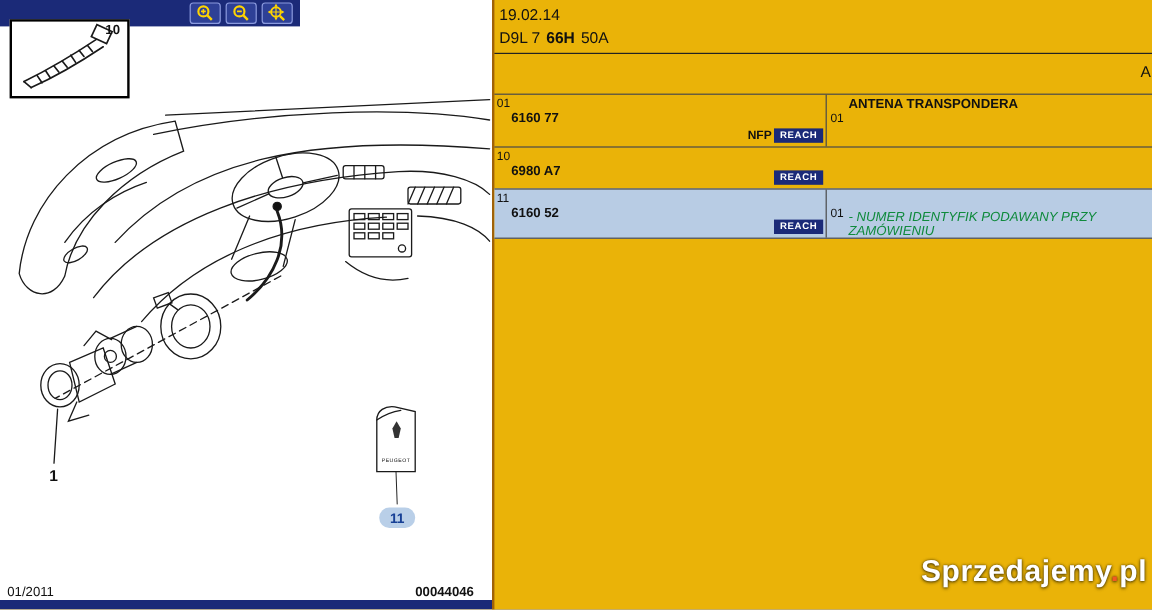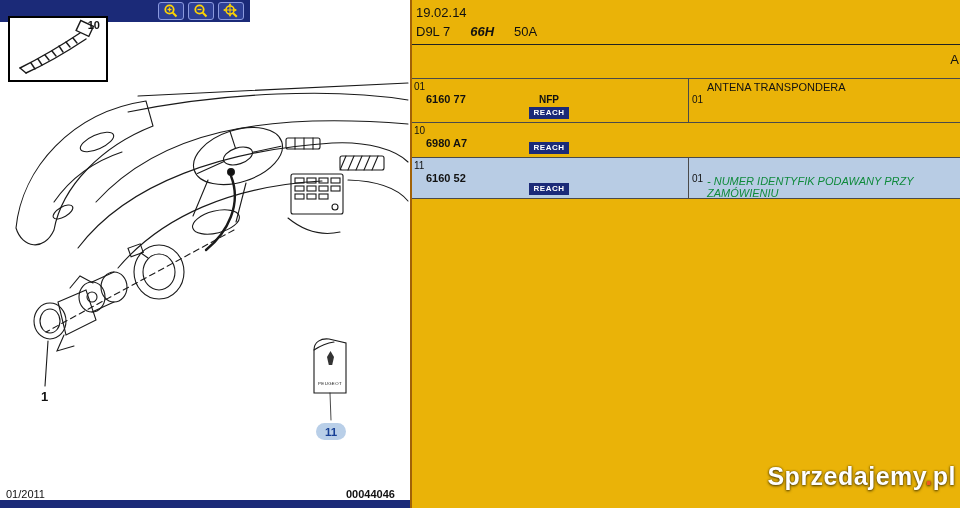--- a/index.html
+++ b/index.html
@@ -22,34 +22,34 @@
     stroke:#1a1a1a;fill:none;stroke-width:1.1;stroke-linecap:round;}
   .diagram text{fill:#111;stroke:none;font-family:"Liberation Sans",sans-serif;}
   
   .footer-date{position:absolute;left:6px;top:488px;font-size:11px;}
   .footer-num{position:absolute;left:346px;top:488px;font-size:11px;font-weight:bold;}
   .bottombar{position:absolute;left:0;top:500px;width:960px;height:8px;background:#1b2a78;}
   
   .rightpanel{position:absolute;left:410px;top:0;width:550px;height:508px;background:#eab308;border-left:2px solid #a16207;box-sizing:border-box;}
   .hdr-date{position:absolute;left:4px;top:5px;font-size:13px;}
   .hdr-code{position:absolute;left:4px;top:24px;font-size:13px;}
-  .hdr-code b{margin:0 20px;font-style:italic;}
+  .hdr-code b{margin:0 5px;}
   .hdr-line1{position:absolute;left:0;top:44px;width:549px;border-top:1px solid #222;}
   .hdr-marker{position:absolute;right:1px;top:52px;font-size:13px;}
   .row{position:absolute;left:0;width:549px;border-top:1px solid #4a4a4a;box-sizing:border-box;cursor:pointer;}
   .row.last{border-bottom:1px solid #4a4a4a;}
   .row.hl{background:#b8cce4;}
   .ref{position:absolute;left:2px;top:2px;font-size:10px;}
   .part{position:absolute;left:14px;top:14px;font-size:11px;font-weight:bold;}
-  .badges{position:absolute;left:0;width:274px;bottom:3px;display:flex;justify-content:flex-end;align-items:center;gap:2px;flex-direction:column;}
+  .badges{position:absolute;left:0;width:274px;bottom:3px;display:flex;justify-content:flex-end;align-items:center;gap:2px;}
   .flag{font-size:10px;font-weight:bold;}
   .reach{background:#1b2a78;color:#fff;font-size:8px;font-weight:bold;letter-spacing:.5px;
     padding:2px 5px;line-height:1;cursor:pointer;}
   .rright{position:absolute;left:276px;right:0;top:0;bottom:0;border-left:1px solid #4a4a4a;}
-  .desc{position:absolute;left:18px;top:2px;font-size:11px;font-weight:normal;}
+  .desc{position:absolute;left:18px;top:2px;font-size:11px;font-weight:bold;}
   .qty{position:absolute;left:3px;top:15px;font-size:10px;}
   .qtynote{font-size:10px;}
   .note{position:absolute;left:18px;top:17px;font-size:11px;font-style:italic;color:#0f8a3c;}
   
   .watermark{position:absolute;right:4px;top:462px;font-size:25px;font-weight:bold;color:#fff;
     letter-spacing:.5px;text-shadow:0 1px 3px rgba(0,0,0,.65),0 0 2px rgba(0,0,0,.5);}
   .watermark .dot{color:#f05a23;}
 </style>
 </head>
 <body>

